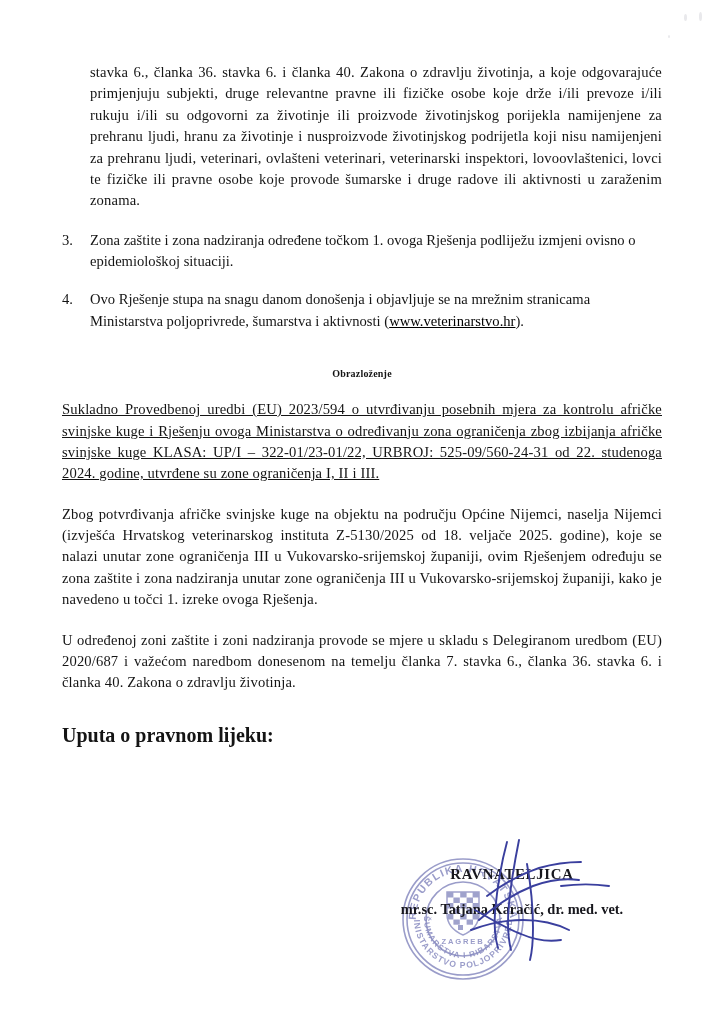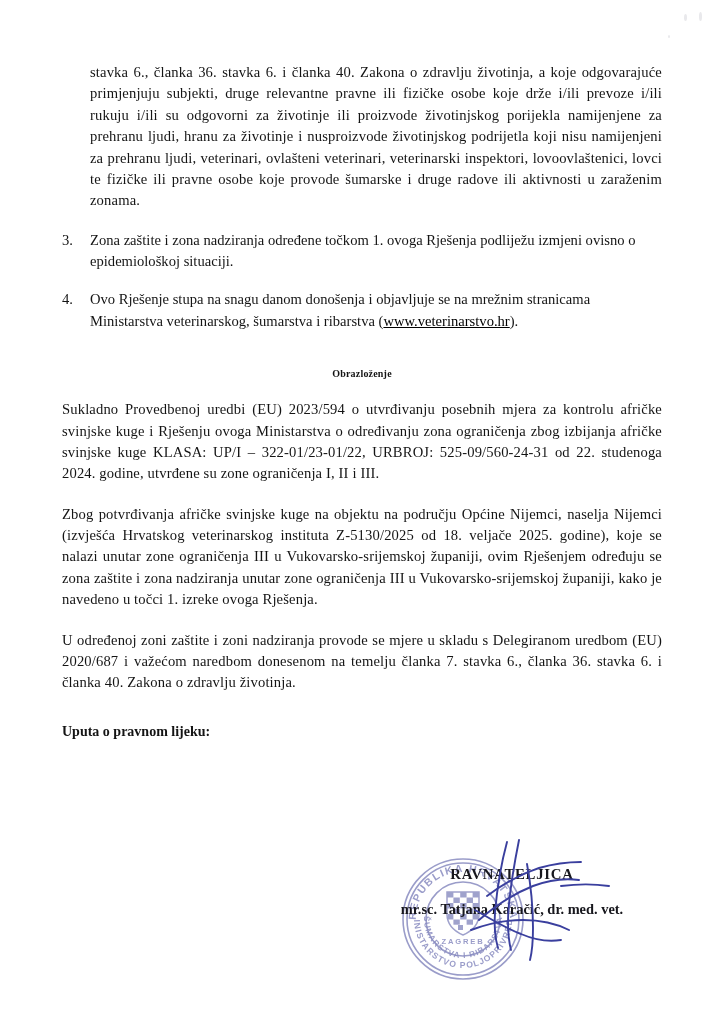--- a/index.html
+++ b/index.html
@@ -79,24 +79,24 @@
     text-align: center;
     font-weight: bold;
     font-size: 10px;
     margin: 36px 0 20px 0;
     letter-spacing: 0.02em;
   }
   .body-para {
     margin-top: 19px;
     text-align: justify;
   }
-  .body-para.first { margin-top: 0; }
+  .body-para.first { margin-top: 0; text-decoration: underline; }
   .notice-heading {
     font-weight: bold;
-    font-size: 14px;
+    font-size: 20px;
     margin: 30px 0 1px 0;
     text-align: left;
   }
   .notice-body {
     text-align: left;
   }
 
   
   .sig-block {
     position: absolute;
@@ -164,21 +164,21 @@
 
     <ol class="clause-list">
 
       <li class="clause">
         <span class="clause-num">3.</span>
         <span class="clause-body">Zona zaštite i zona nadziranja određene točkom 1. ovoga Rješenja podliježu izmjeni ovisno o epidemiološkoj situaciji.</span>
       </li>
 
       <li class="clause">
         <span class="clause-num">4.</span>
-        <span class="clause-body"><span>Ovo Rješenje stupa na snagu danom donošenja i objavljuje se na mrežnim stranicama Ministarstva veterinarskog, šumarstva i ribarstva (</span><a class="weblink" href="#">www.veterinarstvo.hr</a><span>).</span></span>
+        <span class="clause-body"><span>Ovo Rješenje stupa na snagu danom donošenja i objavljuje se na mrežnim stranicama Ministarstva poljoprivrede, šumarstva i aktivnosti (</span><a class="weblink" href="#">www.veterinarstvo.hr</a><span>).</span></span>
       </li>
 
     </ol>
 
     <div class="section-title">Obrazloženje</div>
 
     <p class="body-para first">Sukladno Provedbenoj uredbi (EU) 2023/594 o utvrđivanju posebnih mjera za kontrolu afričke svinjske kuge i Rješenju ovoga Ministarstva o određivanju zona ograničenja zbog izbijanja afričke svinjske kuge KLASA: UP/I – 322-01/23-01/22, URBROJ: 525-09/560-24-31 od 22. studenoga 2024. godine, utvrđene su zone ograničenja I, II i III.</p>
 
     <p class="body-para">Zbog potvrđivanja afričke svinjske kuge na objektu na području Općine Nijemci, naselja Nijemci (izvješća Hrvatskog veterinarskog instituta Z-5130/2025 od 18. veljače 2025. godine), koje se nalazi unutar zone ograničenja III u Vukovarsko-srijemskoj županiji, ovim Rješenjem određuju se zona zaštite i zona nadziranja unutar zone ograničenja III u Vukovarsko-srijemskoj županiji, kako je navedeno u točci 1. izreke ovoga Rješenja.</p>
 

